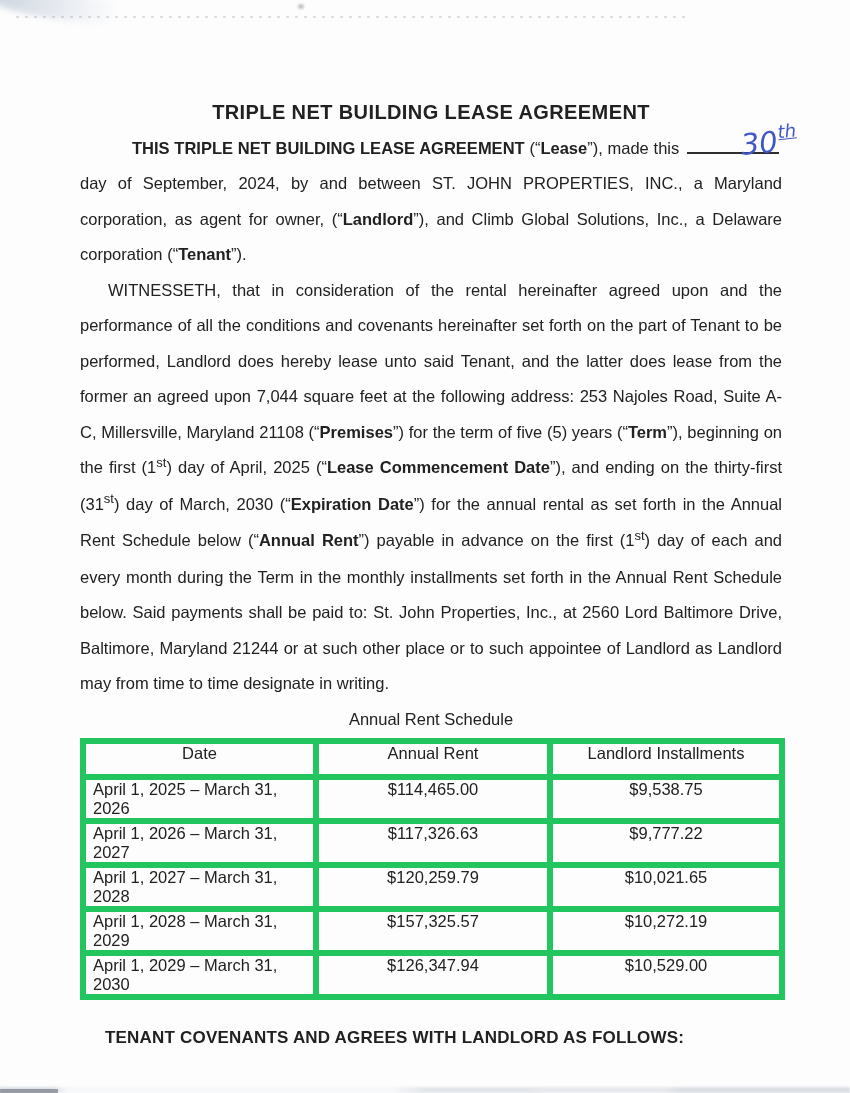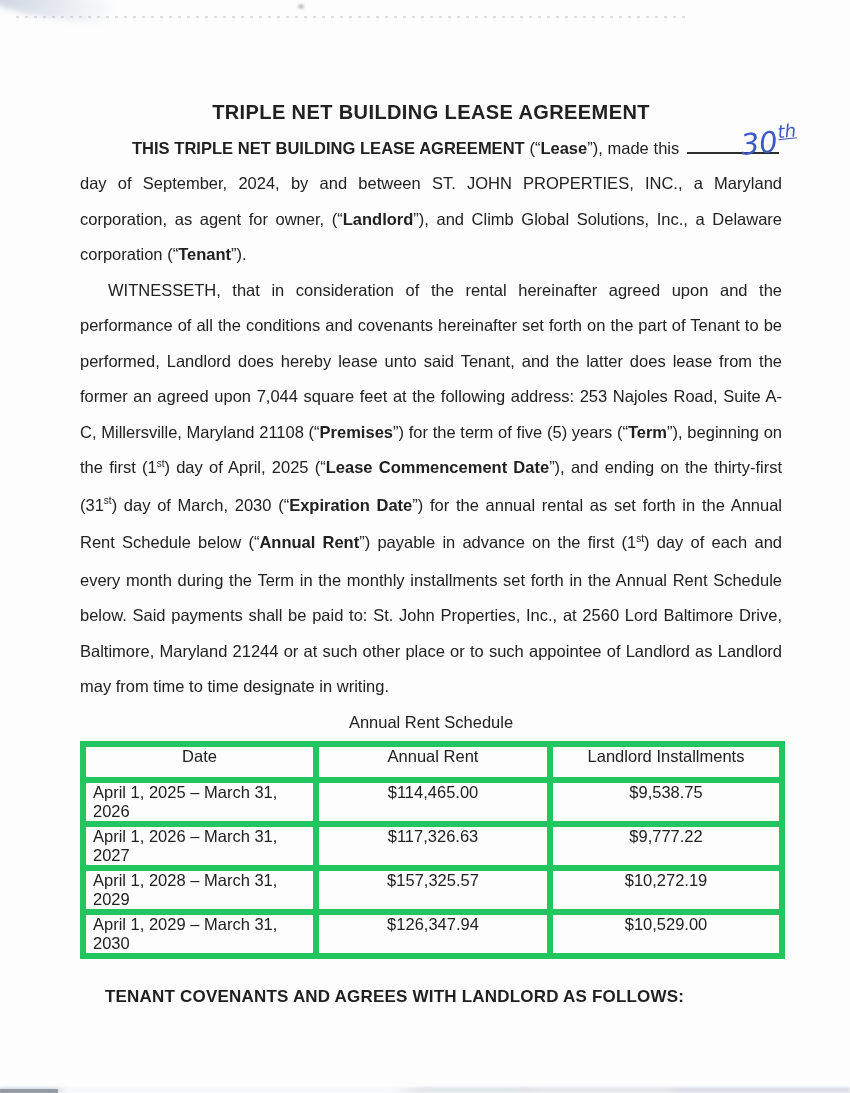--- a/index.html
+++ b/index.html
@@ -45,21 +45,21 @@
     font-size: 16.5px; line-height: 35.5px; text-align: justify;
   }
   .doc-title {
     margin: 0; font-size: 20px; font-weight: bold; text-align: center;
     letter-spacing: 0.4px; line-height: 35.5px;
   }
   .para { margin: 0; }
   .para-intro { text-indent: 52px; }
   .para-witnesseth { text-indent: 28px; }
   .b { font-weight: bold; }
-  .sup { font-size: 10px; position: relative; top: -6.5px; }
+  .sup { font-size: 13px; position: relative; top: -6.5px; }
 
   
   .blank {
     display: inline-block; width: 92px; height: 14px;
     border-bottom: 2px solid #2e2e2e; position: relative; margin: 0 3px;
     vertical-align: baseline;
   }
   .ink {
     position: absolute; left: 2px; bottom: -8px;
     font-family: "DejaVu Sans", sans-serif; font-style: italic;
@@ -132,20 +132,25 @@
             <td>April 1, 2025 – March 31, 2026</td>
             <td>$114,465.00</td>
             <td>$9,538.75</td>
           </tr>
           <tr>
             <td>April 1, 2026 – March 31, 2027</td>
             <td>$117,326.63</td>
             <td>$9,777.22</td>
           </tr>
           <tr>
+            <td>April 1, 2027 – March 31, 2028</td>
+            <td>$120,259.79</td>
+            <td>$10,021.65</td>
+          </tr>
+          <tr>
             <td>April 1, 2028 – March 31, 2029</td>
             <td>$157,325.57</td>
             <td>$10,272.19</td>
           </tr>
           <tr>
             <td>April 1, 2029 – March 31, 2030</td>
             <td>$126,347.94</td>
             <td>$10,529.00</td>
           </tr>
         </tbody>

